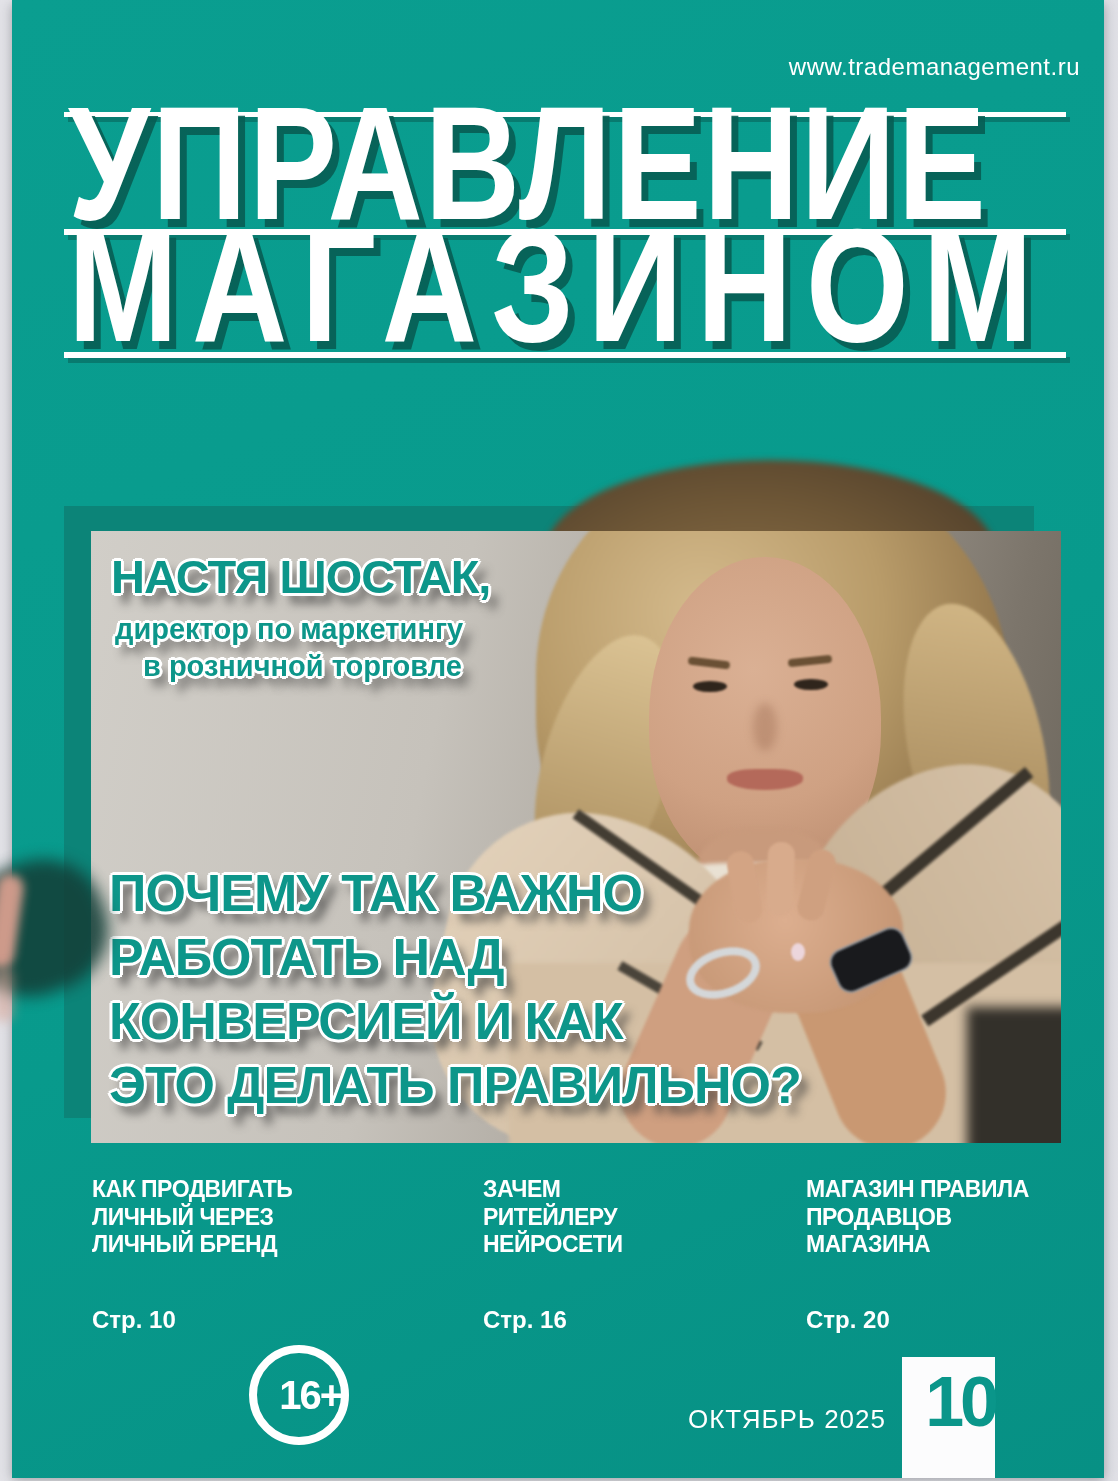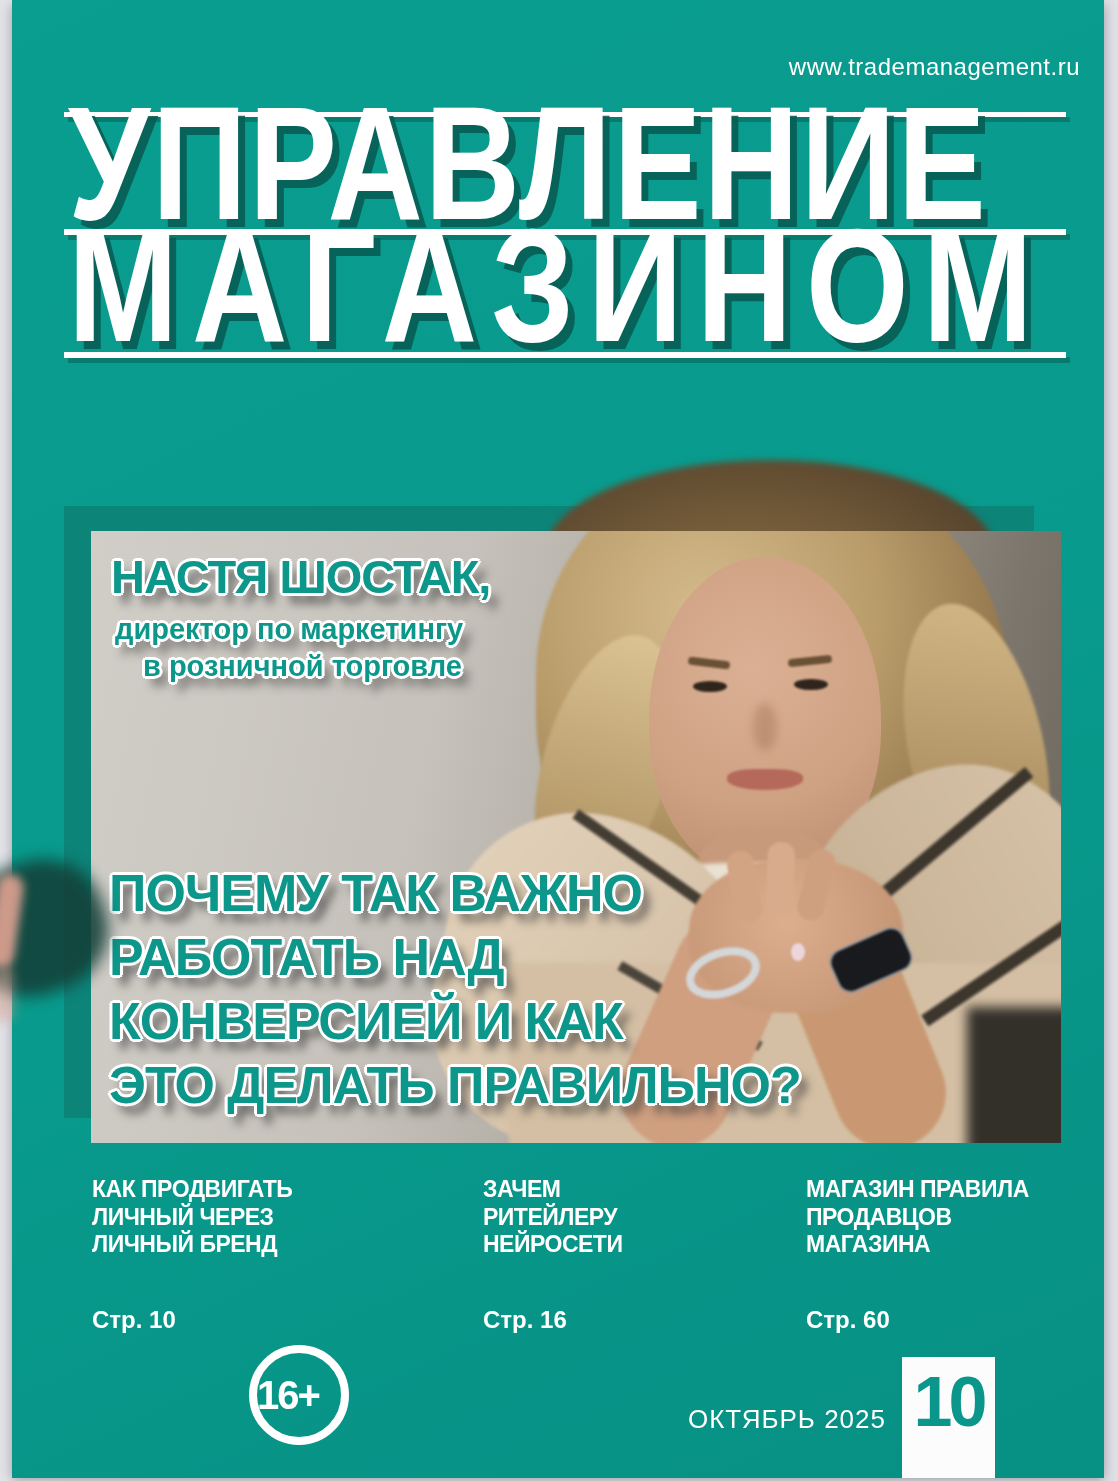--- a/index.html
+++ b/index.html
@@ -86,24 +86,24 @@
   .person-role2{left:24px; top:119px; font-size:29px;margin-left:28px;}
   .headline{left:18px; top:330px; font-size:52px; line-height:64px; letter-spacing:-1px; white-space:nowrap;}
 
   
   .feature{top:1176px; color:#fff; font-weight:bold; font-size:23px; line-height:27.5px; letter-spacing:-0.5px;}
   .f1{left:80px;} .f2{left:471px;} .f3{left:794px;}
   .pageref{top:1306px; color:#fff; font-weight:bold; font-size:24px;}
 
   
   .badge{left:237px; top:1345px; width:84px; height:84px; border:8px solid #fff; border-radius:50%;
-         display:flex; align-items:center; justify-content:flex-start;}
+         display:flex; align-items:center; justify-content:flex-end;}
   .badge span{color:#fff; font-weight:bold; font-size:40px; letter-spacing:-2px;}
   .issue-date{right:218px; top:1404px; color:#fff; font-size:26px; letter-spacing:1px;}
-  .issue-box{left:890px; top:1357px; width:93px; height:121px; background:#fcfcfd; text-align:center;}
+  .issue-box{left:890px; top:1357px; width:93px; height:121px; background:#fcfcfd; text-align:right;}
   .issue-box span{display:inline-block; margin-top:10px; color:#0a968a; font-weight:bold; font-size:70px;
                   line-height:1; letter-spacing:-4px;}
 
   
   .hand-shadow{left:-35px; top:862px; width:142px; height:132px; background:#133f38; opacity:.88;
                border-radius:45%; transform:rotate(-20deg); filter:blur(8px); z-index:5;}
   .finger-pink{left:-8px; top:874px; width:27px; height:94px; background:#d69e8e; border-radius:14px;
                transform:rotate(8deg); filter:blur(5px); opacity:.95; z-index:6;}
   .finger-pink2{left:-6px; top:966px; width:19px; height:56px; background:#d6a090; border-radius:10px;
                filter:blur(6px); opacity:.55; z-index:6;}
@@ -179,21 +179,21 @@
       <div>НЕЙРОСЕТИ</div>
     </div>
     <div class="abs feature f3">
       <div>МАГАЗИН ПРАВИЛА</div>
       <div>ПРОДАВЦОВ</div>
       <div>МАГАЗИНА</div>
     </div>
 
     <div class="abs pageref f1">Стр. 10</div>
     <div class="abs pageref f2">Стр. 16</div>
-    <div class="abs pageref f3">Стр. 60</div>
+    <div class="abs pageref f3">Стр. 20</div>
 
     <div class="abs badge">
       <span>16+</span>
     </div>
     <div class="abs issue-date">ОКТЯБРЬ 2025</div>
     <div class="abs issue-box">
       <span>10</span>
     </div>
   </div>
 

